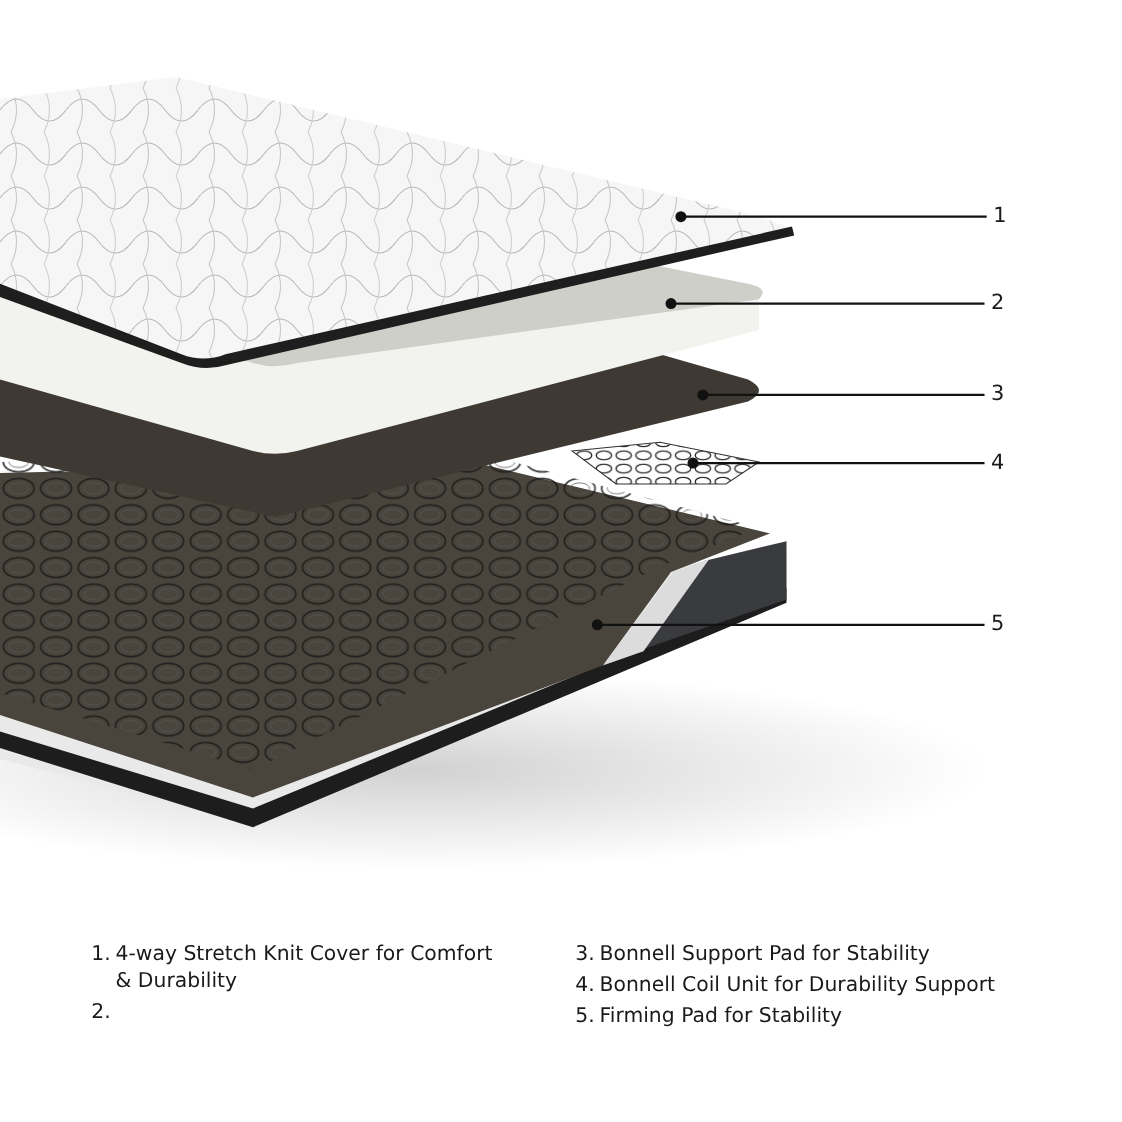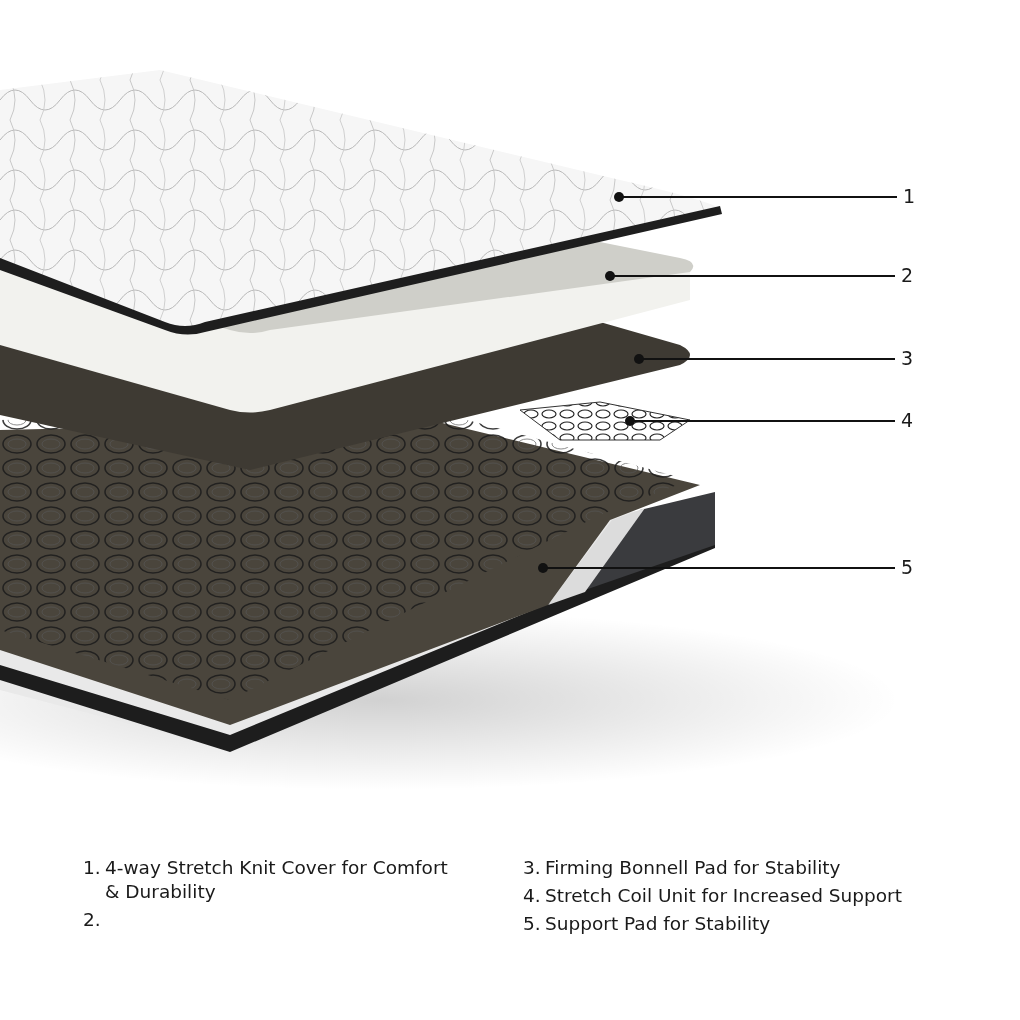--- a/index.html
+++ b/index.html
@@ -91,23 +91,23 @@
 &amp; Durability</span>
   </div>
   <div class="legend-item">
     <span class="legend-num">2.</span>
   </div>
 </div>
 
 <div class="legend" style="left:523px;">
   <div class="legend-item">
     <span class="legend-num">3.</span>
-    <span class="legend-text">Firming Bonnell Pad for Stability</span>
+    <span class="legend-text">Bonnell Support Pad for Stability</span>
   </div>
   <div class="legend-item">
     <span class="legend-num">4.</span>
-    <span class="legend-text">Stretch Coil Unit for Increased Support</span>
+    <span class="legend-text">Bonnell Coil Unit for Durability Support</span>
   </div>
   <div class="legend-item">
     <span class="legend-num">5.</span>
-    <span class="legend-text">Support Pad for Stability</span>
+    <span class="legend-text">Firming Pad for Stability</span>
   </div>
 </div>
 
 </body></html>

